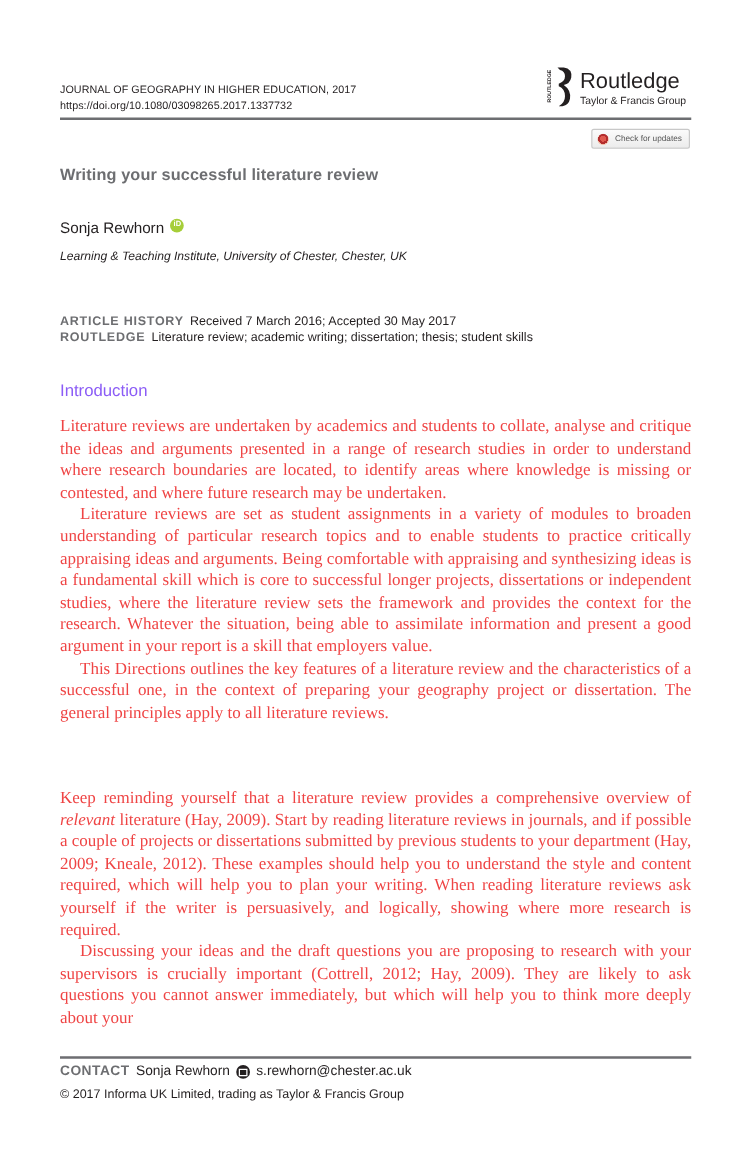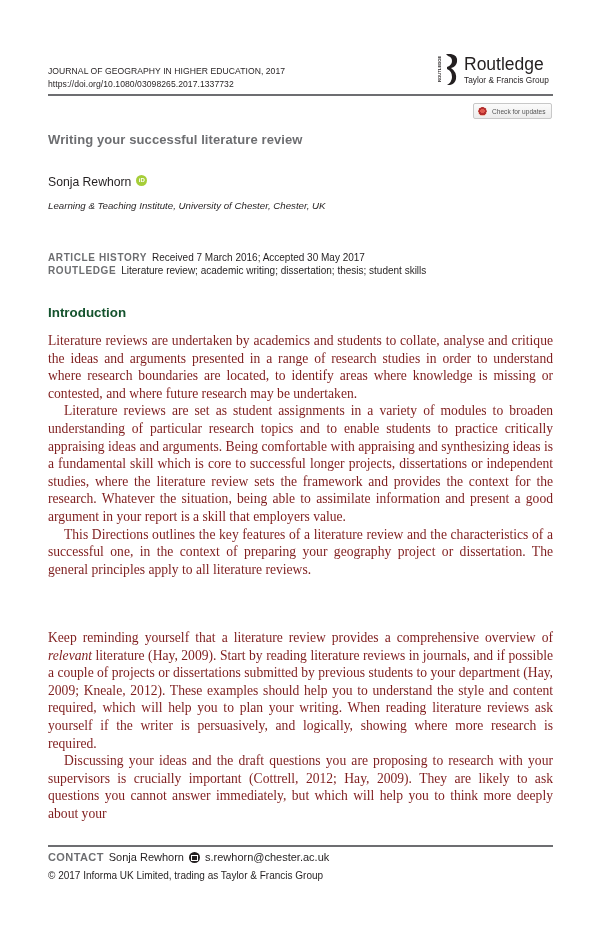--- a/index.html
+++ b/index.html
@@ -22,23 +22,23 @@
 
   .article-title { position: absolute; left: 48px; top: 132px; font-size: 13px; font-weight: bold; color: #6d6e71; letter-spacing: 0.1px; white-space: nowrap; }
   .author { position: absolute; left: 48px; top: 175px; font-size: 12.2px; color: #231f20; display: flex; align-items: center; white-space: nowrap; }
   .orcid { display: inline-block; width: 11px; height: 11px; border-radius: 50%; background: #a6ce39; margin-left: 5px; position: relative; top: -2px; }
   .orcid::after { content: "iD"; position: absolute; left: 0; right: 0; top: 0; font-size: 6px; line-height: 11px; text-align: center; color: #fff; font-family: "Liberation Sans", sans-serif; font-weight: bold; }
   .affiliation { position: absolute; left: 48px; top: 200px; font-size: 9.7px; color: #231f20; white-space: nowrap; font-style: italic; }
 
   .meta { position: absolute; left: 48px; top: 251px; font-size: 10px; line-height: 13px; color: #231f20; white-space: nowrap; }
   .meta .meta-label { font-weight: bold; color: #6d6e71; letter-spacing: 0.6px; margin-right: 5px; }
 
-  .section-heading { position: absolute; left: 48px; font-size: 13.4px; font-weight: bold; color: #14532d; white-space: nowrap; }
+  .section-heading { position: absolute; left: 48px; font-size: 13.4px; font-weight: normal; color: #8b5cf6; white-space: nowrap; }
 
-  .body-text { position: absolute; left: 48px; width: 505px; font-size: 13.6px; line-height: 17.6px; color: #7f1d1d; text-align: justify; }
+  .body-text { position: absolute; left: 48px; width: 505px; font-size: 13.6px; line-height: 17.6px; color: #ef4444; text-align: justify; }
   .body-text p { margin: 0; }
   .body-text p.indent { text-indent: 16px; }
   .body-text em { font-style: italic; }
 
   .footer-rule { position: absolute; left: 48px; top: 845px; width: 505px; height: 1.5px; background: #6d6e71; }
   .contact { position: absolute; left: 48px; top: 851px; font-size: 11px; color: #231f20; display: flex; align-items: center; white-space: nowrap; }
   .contact .contact-label { font-weight: bold; color: #6d6e71; letter-spacing: 0.4px; margin-right: 5px; }
   .envelope { display: inline-block; width: 11px; height: 11px; border-radius: 50%; background: #231f20; margin: 0 5px 0 5px; position: relative; }
   .envelope::before { content: ""; position: absolute; left: 2.5px; top: 3.5px; width: 5px; height: 3.5px; border: 0.8px solid #fff; }
   .copyright { position: absolute; left: 48px; top: 870px; font-size: 10px; color: #231f20; white-space: nowrap; }

